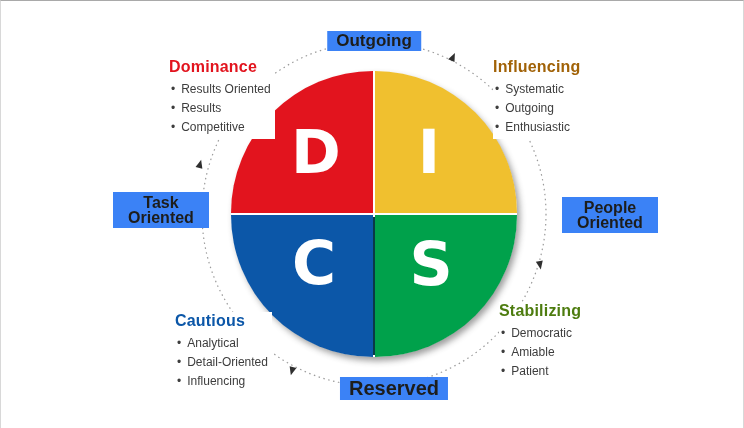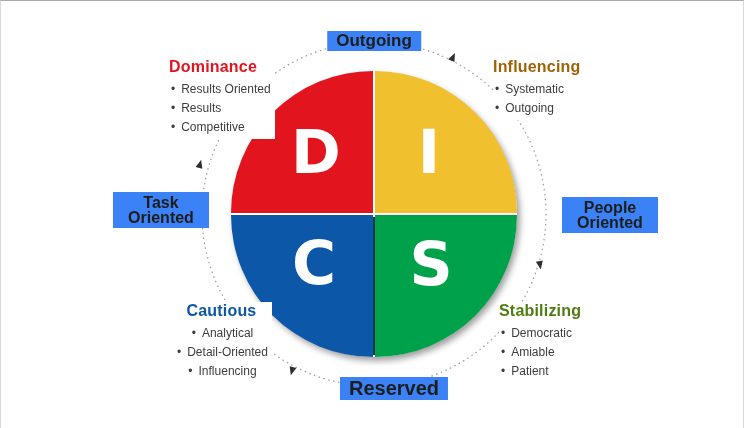--- a/index.html
+++ b/index.html
@@ -49,21 +49,21 @@
   .axis-top    { left:373px; top:30px;  transform:translateX(-50%); font-size:17px; padding:0 9px; }
   .axis-bottom { left:393px; top:376px; transform:translateX(-50%); font-size:20px; padding:0 9px; }
   .axis-side   { font-size:16px; line-height:15px; padding:3px 2px; }
   .axis-left   { left:112px; top:191px; width:96px; text-align:center; }
   .axis-right  { left:561px; top:196px; width:96px; text-align:center; }
 
   
   .corner-block { position:absolute; z-index:2; background:#fff; padding:0 4px 2px 0; }
   .block-dominance   { left:168px; top:57px;  }
   .block-influencing { left:492px; top:57px;  }
-  .block-cautious    { left:174px; top:301px;text-align:center; }
+  .block-cautious    { left:174px; top:311px; }
   .block-stabilizing { left:498px; top:301px; }
   .corner-heading { font-size:16px; font-weight:bold; letter-spacing:.2px; margin-bottom:4px; }
   .trait {
     font-size:12px; color:#3d3d3d; line-height:19px; padding-left:2px;
     white-space:nowrap;
   }
   .trait::before { content:"•"; margin-right:6px; color:#3d3d3d; }
 </style>
 </head>
 <body>
@@ -105,20 +105,21 @@
     <div class="corner-heading" style="color: rgb(226, 20, 30);">Dominance</div>
     <div class="trait">Results Oriented</div>
     <div class="trait">Results</div>
     <div class="trait">Competitive</div>
   </div>
 
   <div class="corner-block block-influencing">
     <div class="corner-heading" style="color: #a16207;">Influencing</div>
     <div class="trait">Systematic</div>
     <div class="trait">Outgoing</div>
+    <div class="trait">Enthusiastic</div>
   </div>
 
   <div class="corner-block block-cautious">
     <div class="corner-heading" style="color: rgb(12, 87, 168);">Cautious</div>
     <div class="trait">Analytical</div>
     <div class="trait">Detail-Oriented</div>
     <div class="trait">Influencing</div>
   </div>
 
   <div class="corner-block block-stabilizing">

